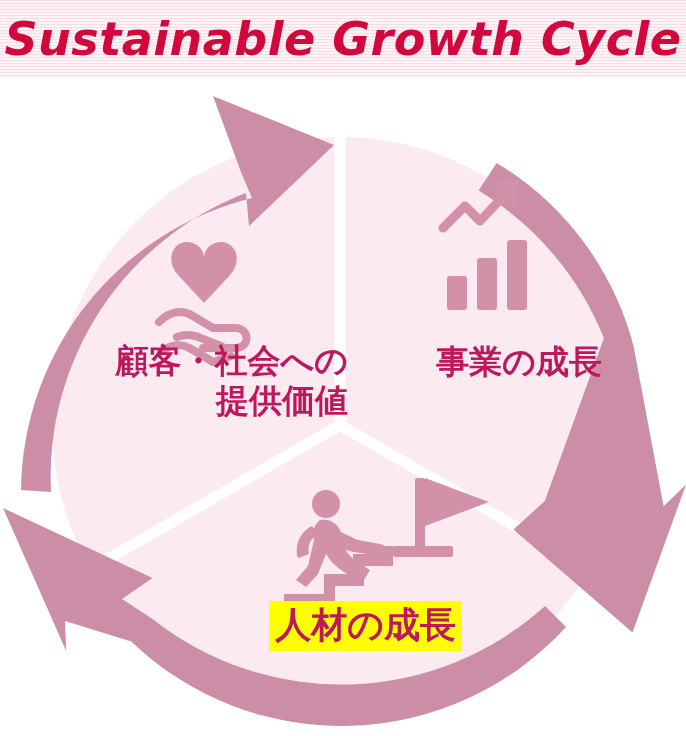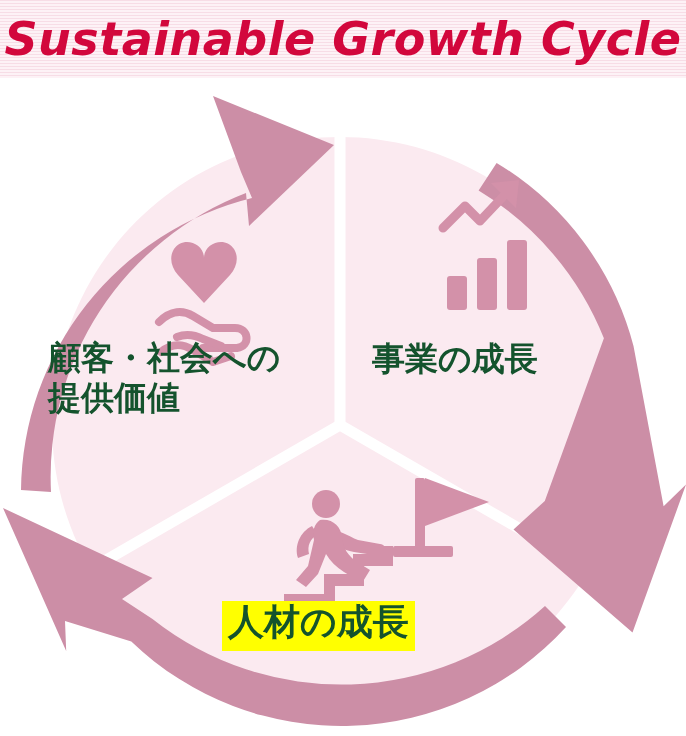--- a/index.html
+++ b/index.html
@@ -29,23 +29,23 @@
     white-space:nowrap;
     font-family:"DejaVu Sans","Liberation Sans",sans-serif;
   }
 
   
   .diagram{position:absolute;left:0;top:78px;width:686px;height:658px;}
   .diagram svg{display:block;}
 
   
   .seg-label{
-    position:absolute;text-align:left;
-    color:#14532d;font-weight:bold;line-height:1.22;
-    font-family:Liberation Mono, monospace;
+    position:absolute;text-align:right;
+    color:#be185d;font-weight:bold;line-height:1.22;
+    font-family:Liberation Sans, sans-serif;
     white-space:pre-line;
   }
   #label-customer{
     left:48px;top:341px;width:300px;font-size:33px;
   }
   #label-business{
     left:372px;top:342px;width:230px;font-size:33px;
   }
   #label-people{
     left:222px;top:601px;width:240px;font-size:36px;

